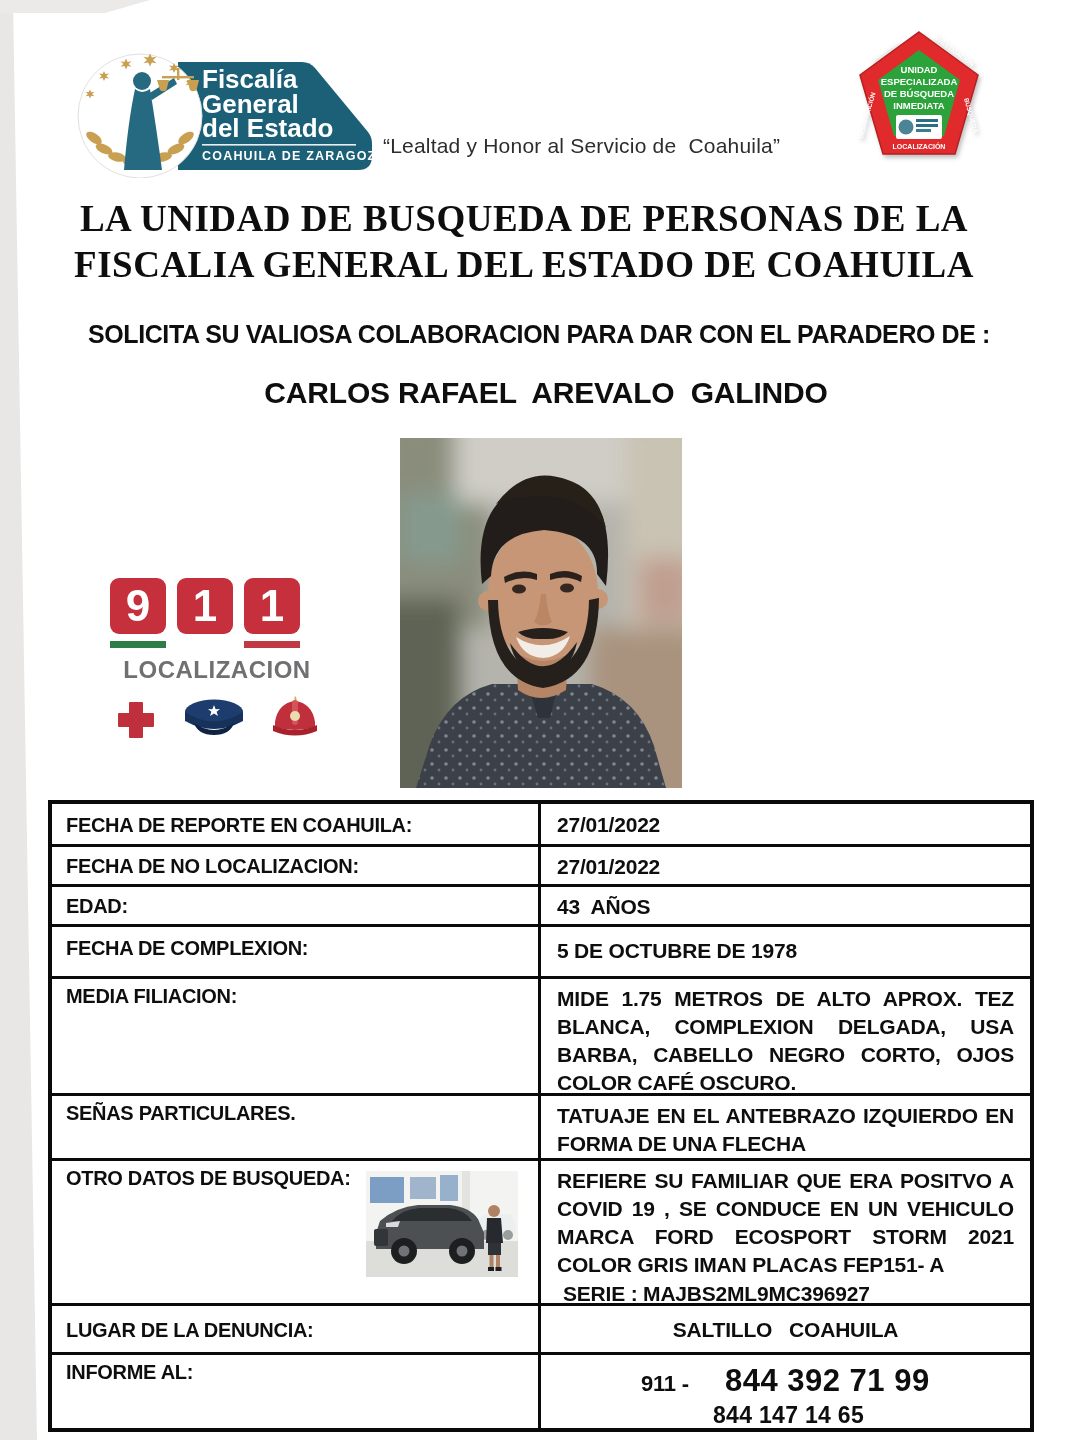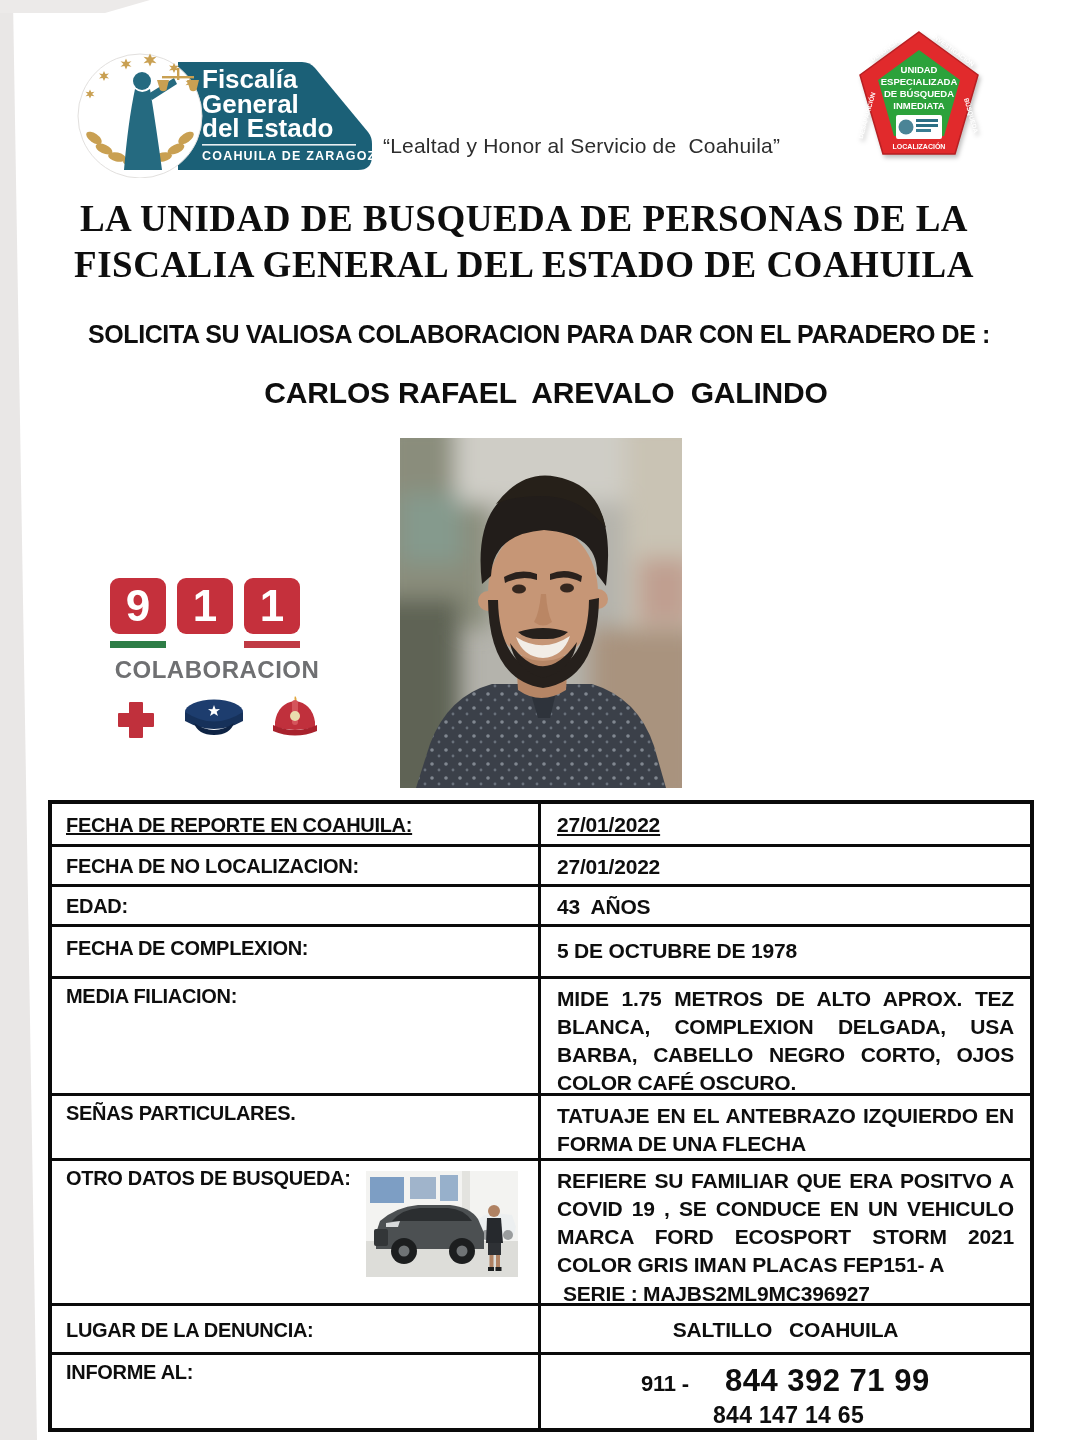--- a/index.html
+++ b/index.html
@@ -37,21 +37,21 @@
   .bar-green{background:#2e7d46;} .bar-white{background:#ffffff;} .bar-red{background:#c03a44;}
   .e911-label{margin-top:8px;text-align:center;font-size:24px;font-weight:700;color:#6f7072;letter-spacing:.5px;}
   .e911-icons{margin-top:8px;display:flex;justify-content:space-between;align-items:flex-end;padding:0 6px;height:48px;}
 
   
   .portrait{position:absolute;left:400px;top:438px;width:282px;height:350px;}
 
   
   .info-table{position:absolute;left:48px;top:800px;width:986px;border:4px solid #0a0a0a;box-sizing:border-box;background:#fff;}
   .t-row{display:flex;box-sizing:border-box;border-top:3px solid #0a0a0a;}
-  .t-row:first-child{border-top:none;text-decoration:underline;}
+  .t-row:first-child{border-top:none;}
   .cell-label{width:489px;box-sizing:border-box;border-right:3px solid #0a0a0a;
     padding:6px 10px 4px 14px;font-size:20px;font-weight:700;letter-spacing:-.3px;position:relative;}
   .cell-value{flex:1;box-sizing:border-box;padding:6px 16px 4px 16px;font-size:21px;font-weight:700;
     letter-spacing:-.2px;line-height:28px;}
   .v-center{display:flex;align-items:center;}
   .l-center{display:flex;align-items:center;}
   .r1{height:40px;} .r2{height:40px;} .r3{height:40px;} .r4{height:52px;}
   .r5{height:117px;} .r6{height:65px;} .r7{height:145px;justify-content:space-between;} .r8{height:49px;} .r9{height:76px;}
   .justify{text-align:justify;}
   .serie-line{margin-top:1px;padding-left:6px;}
@@ -156,21 +156,21 @@
   <div class="digits">
     <div class="digit-box">9</div>
     <div class="digit-box">1</div>
     <div class="digit-box">1</div>
   </div>
   <div class="flag-bars">
     <span class="bar-green"></span>
     <span class="bar-white"></span>
     <span class="bar-red"></span>
   </div>
-  <div class="e911-label">COLABORACION</div>
+  <div class="e911-label">LOCALIZACION</div>
   <div class="e911-icons">
     <svg width="40" height="40" viewBox="0 0 40 40">
       <path d="M14 3 h12 v11 h11 v12 h-11 v11 h-12 v-11 h-11 v-12 h11 z" fill="#c0303c" stroke="#c0303c" stroke-width="2" stroke-linejoin="round"></path>
     </svg>
     <svg width="64" height="42" viewBox="0 0 64 42">
       <ellipse cx="32" cy="14" rx="29" ry="12.5" fill="#1d3d6e"></ellipse>
       <path d="M3 14 Q32 33 61 14 L61 23 Q32 39 3 23 Z" fill="#16315a"></path>
       <path d="M12 25 Q32 39 52 25 Q48 37 32 37 Q16 37 12 25 Z" fill="#0e2344"></path>
       <path d="M32 7 L33.6 11.2 L38 11 L34.6 13.7 L36 18 L32 15.4 L28 18 L29.4 13.7 L26 11 L30.4 11.2 Z" fill="#ffffff"></path>
     </svg>

